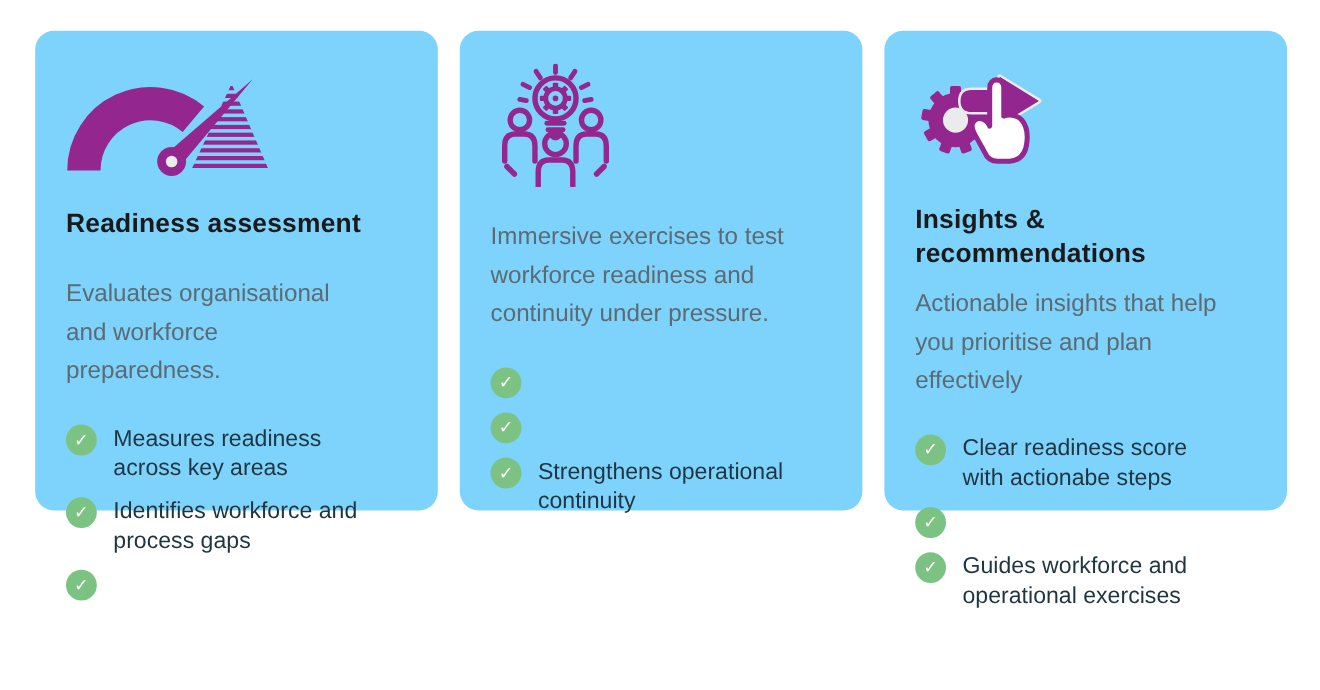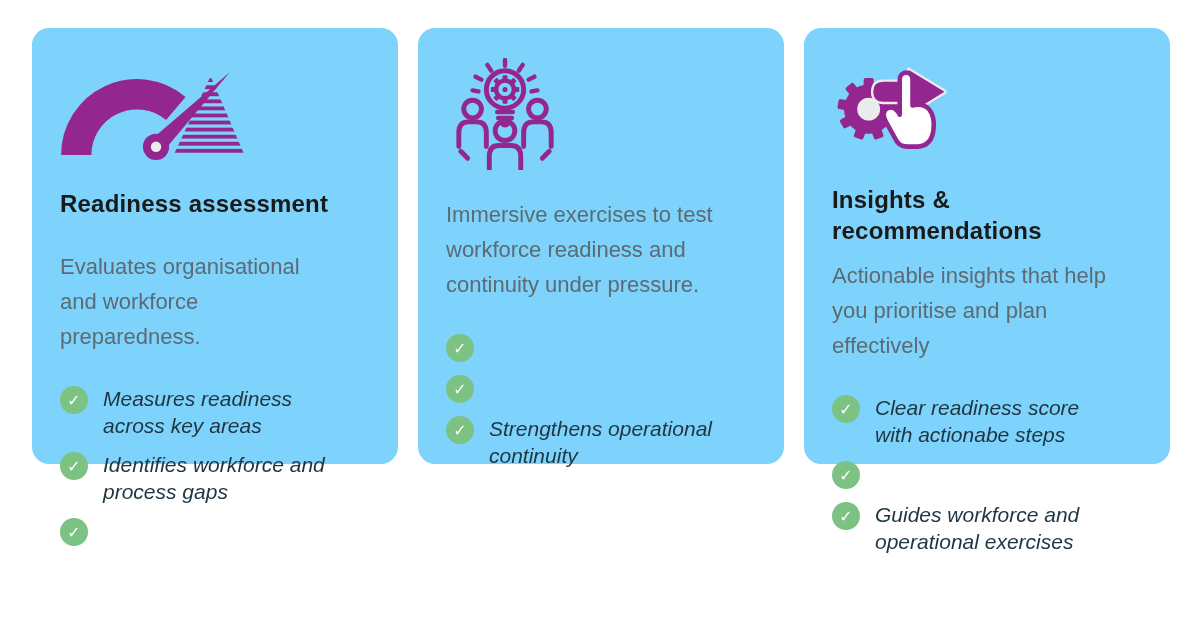--- a/index.html
+++ b/index.html
@@ -58,21 +58,20 @@
     align-items: center;
     justify-content: center;
     flex-shrink: 0;
     margin-top: 1px;
   }
   .bullet-text {
     font-size: 21px;
     line-height: 27px;
     color: #1F3540;
     white-space: pre-line;
-    font-style: italic;
   }
 </style>
 </head>
 <body>
 
 <section class="card c1">
   <div class="icon-area">
     <svg width="187" height="103" viewBox="0 0 185 102" aria-hidden="true">
       <defs>
         <clipPath id="stripeTri">

